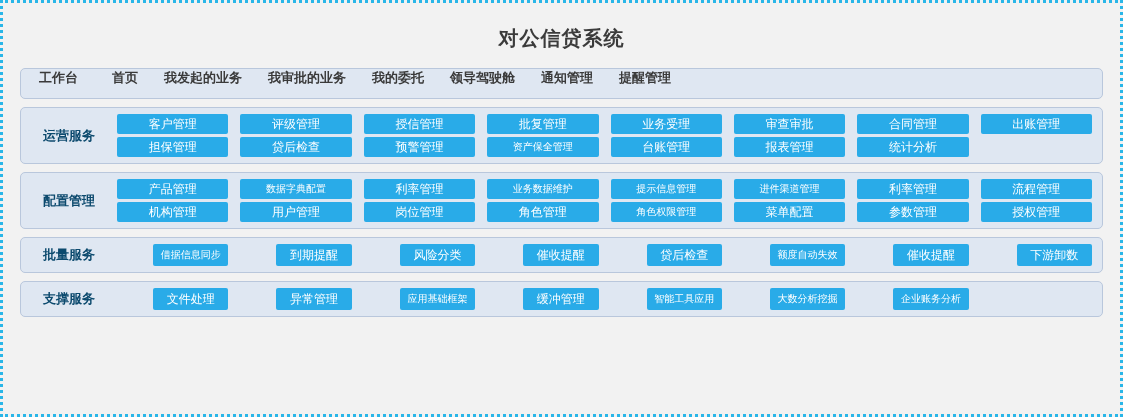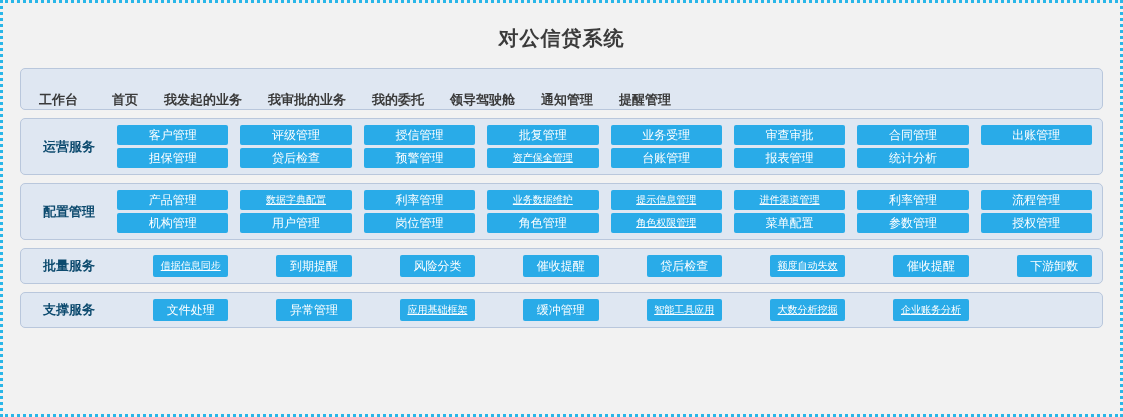--- a/index.html
+++ b/index.html
@@ -50,23 +50,23 @@
   .panel {
     margin: 0 12px 8px 12px;
     background: #dfe7f2;
     border: 1px solid #b9c7dc;
     border-radius: 5px;
     box-sizing: border-box;
   }
 
   
   .navbar {
-    height: 42px;
+    height: 31px;
     display: flex;
-    align-items: flex-end;
+    align-items: flex-start;
     padding-left: 18px;
   }
   .nav-item {
     font-size: 13px;
     font-weight: bold;
     color: #3a3a3a;
     margin-right: 26px;
     white-space: nowrap;
     cursor: pointer;
   }
@@ -103,21 +103,20 @@
     line-height: 20px;
     height: 20px;
     border-radius: 2px;
     white-space: nowrap;
     overflow: hidden;
     cursor: pointer;
     box-sizing: border-box;
   }
   .btn.small {
     font-size: 10px;
-    text-decoration: underline;
   }
   
   .row-single .btn {
     height: 22px;
     line-height: 22px;
     margin-left: 36px;
   }
 </style>
 </head>
 <body>

